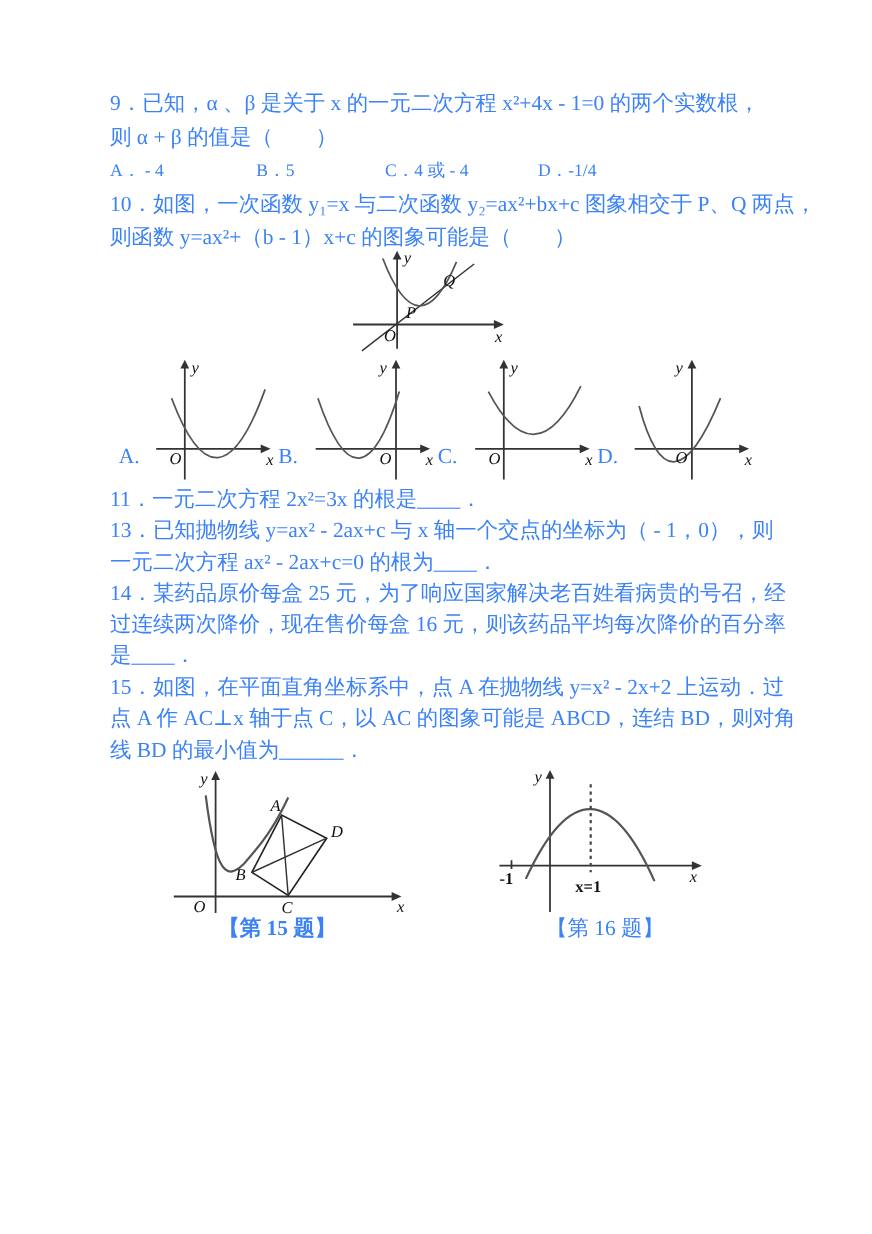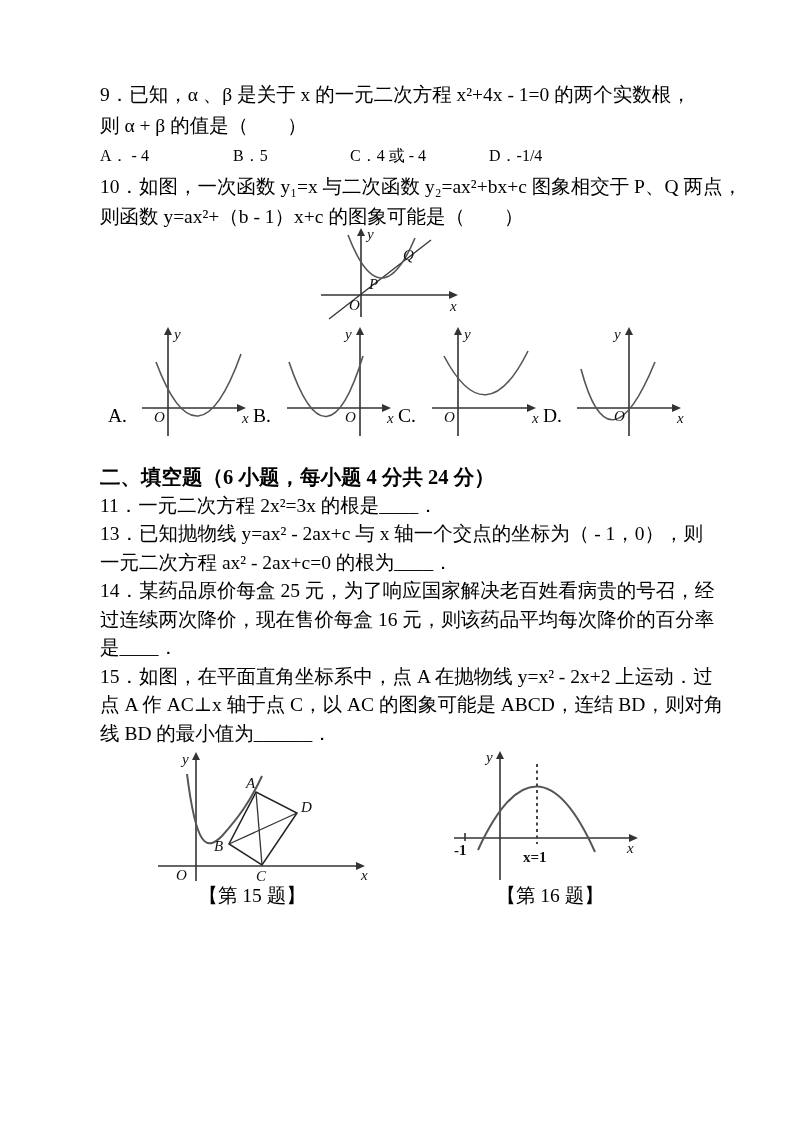--- a/index.html
+++ b/index.html
@@ -1,18 +1,18 @@
 <!DOCTYPE html>
 <html><head>
 <meta charset="utf-8">
 <style>
   html,body { margin:0; padding:0; background:#e8e8e8; }
   .page {
     width:793px; height:1122px; background:#ffffff; position:relative;
-    font-family:"Liberation Serif","DejaVu Serif",serif; color:#000000;
+    font-family:"Liberation Serif","DejaVu Serif",serif; color:#3b82f6;
     overflow:hidden; margin:0 auto;
   }
   .content { position:absolute; left:100px; top:80px; width:608px; }
   .line { font-size:19.5px; line-height:30.5px; white-space:nowrap; }
   .sec2 .line { line-height:28.5px; }
   .opt-row { display:flex; font-size:16px; line-height:30.5px; }
   .opt-row .opt0 { width:133px; }
   .opt-row .opt1 { width:117px; }
   .opt-row .opt2 { width:139px; }
   .sec-header { font-size:20.5px; line-height:29px; font-weight:bold; margin-top:22px; white-space:nowrap; }
@@ -118,21 +118,20 @@
           <line class="ax" x1="4" y1="84" x2="101" y2="84"></line>
           <polygon class="arrow" points="99,80 108,84 99,88"></polygon>
           <path class="curve" d="M 8 45 Q 36 150 82 38"></path>
           <text class="axlbl" x="41" y="15">y</text>
           <text class="axlbl" x="104" y="99">x</text>
           <text class="axlbl" x="41" y="97">O</text>
         </svg>
       </div>
     </div>
 
-    <div class="sec-header">二、填空题（6 小题，每小题 4 分共 24 分）</div>
 
     <div class="sec2">
       <div class="line">11．一元二次方程 2x²=3x 的根是____．</div>
       <div class="line">13．已知抛物线 y=ax² - 2ax+c 与 x 轴一个交点的坐标为（ - 1，0），则</div>
       <div class="line">一元二次方程 ax² - 2ax+c=0 的根为____．</div>
       <div class="line">14．某药品原价每盒 25 元，为了响应国家解决老百姓看病贵的号召，经</div>
       <div class="line">过连续两次降价，现在售价每盒 16 元，则该药品平均每次降价的百分率</div>
       <div class="line">是____．</div>
       <div class="line">15．如图，在平面直角坐标系中，点 A 在抛物线 y=x² - 2x+2 上运动．过</div>
       <div class="line">点 A 作 AC⊥x 轴于点 C，以 AC 的图象可能是 ABCD，连结 BD，则对角</div>
@@ -152,21 +151,21 @@
           <line class="thin" x1="106" y1="44" x2="112" y2="117"></line>
           <line class="thin" x1="79" y1="96" x2="147" y2="65"></line>
           <text class="axlbl" x="32" y="16">y</text>
           <text class="axlbl" x="211" y="132">x</text>
           <text class="axlbl" x="26" y="132">O</text>
           <text class="axlbl" x="96" y="40">A</text>
           <text class="axlbl" x="64" y="103">B</text>
           <text class="axlbl" x="106" y="133">C</text>
           <text class="axlbl" x="151" y="64">D</text>
         </svg>
-        <div class="figcaption" style="width:160px;margin-left:22px;">【第 15 题】</div>
+        <div class="figcaption" style="width:160px;margin-left:22px;font-weight:bold;">【第 15 题】</div>
       </div>
 
       <div class="figblock" style="margin-left:75px;">
         <svg width="200" height="135" viewBox="0 0 200 135">
           <line class="ax" x1="50" y1="132" x2="50" y2="9"></line>
           <polygon class="arrow" points="46,11 50,3 54,11"></polygon>
           <line class="ax" x1="4" y1="90" x2="181" y2="90"></line>
           <polygon class="arrow" points="179,86 188,90 179,94"></polygon>
           <line class="ax" x1="15" y1="85" x2="15" y2="93"></line>
           <path class="curve" style="stroke-width:2" d="M 28 102 Q 87 -26 145 104"></path>

